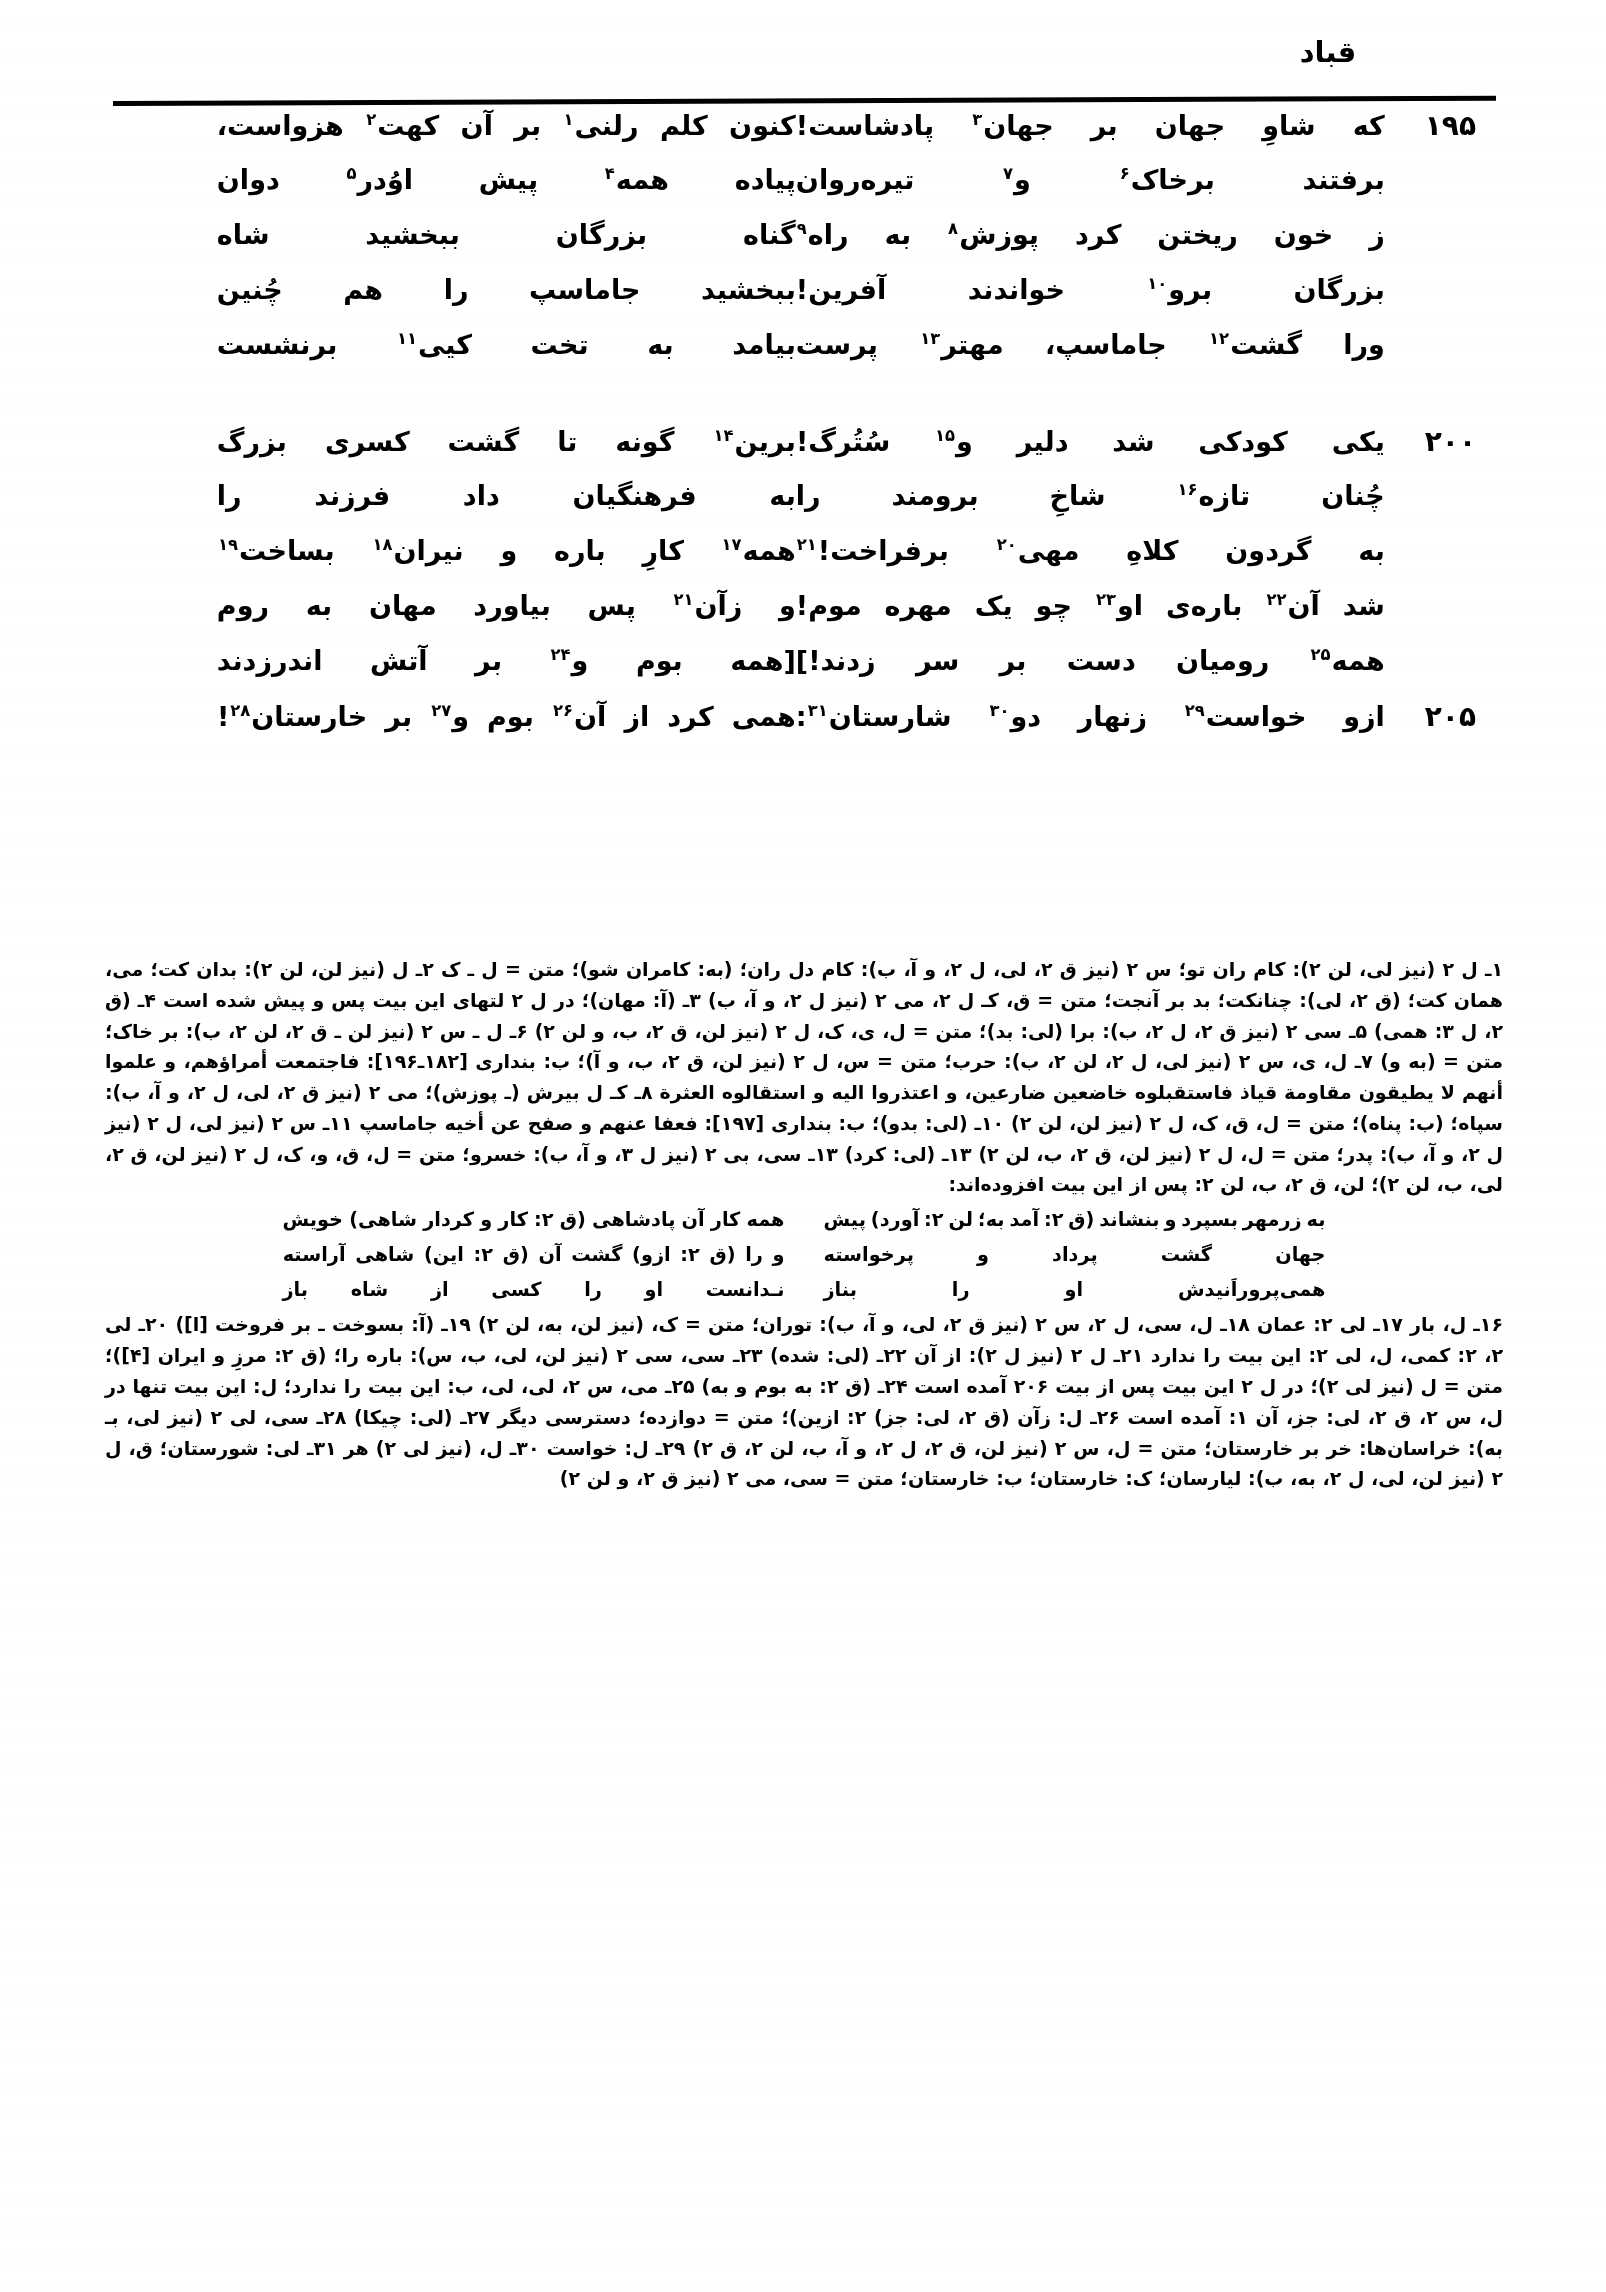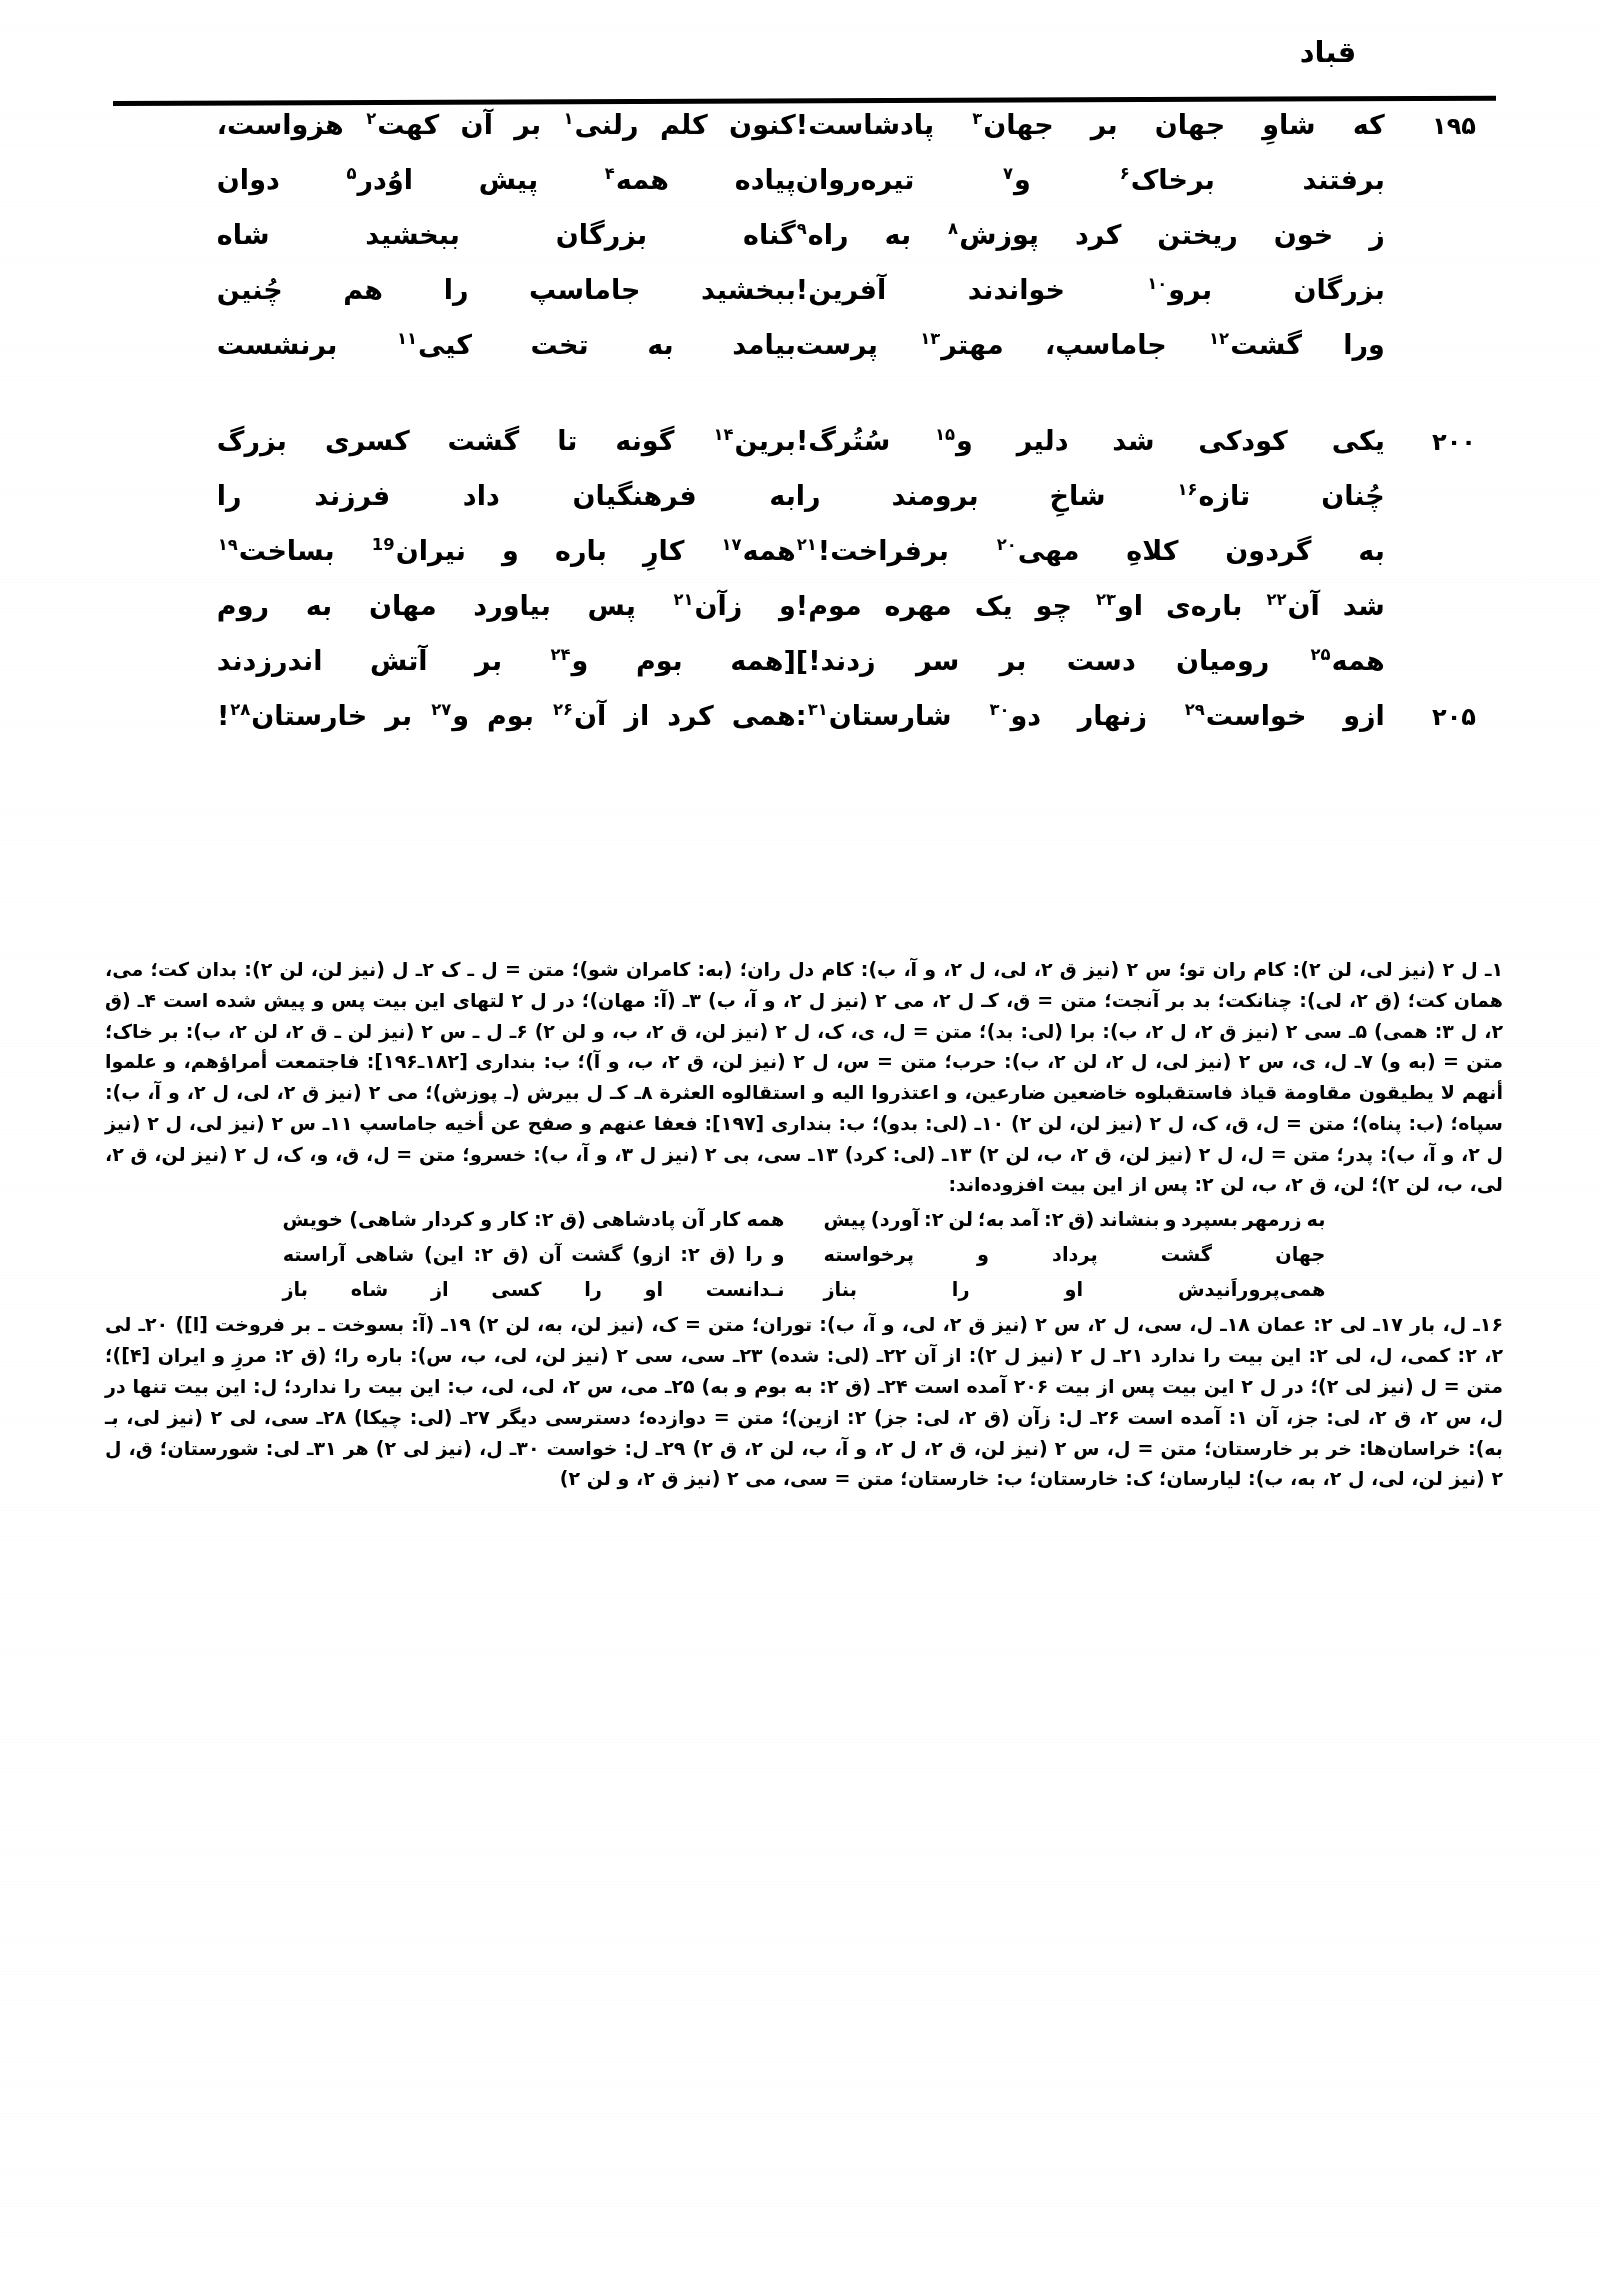--- a/index.html
+++ b/index.html
@@ -64,21 +64,21 @@
   .verse-line {
     display: flex;
     flex-direction: row;
     align-items: baseline;
     width: 100%;
     height: 55px;
   }
 
   .verse-num {
     flex: 0 0 68px;
-    font-size: 24px;
+    font-size: 28px;
     font-weight: bold;
     text-align: right;
     padding-left: 9.7px;
     direction: rtl;
     white-space: nowrap;
   }
 
   .hemistich {
     flex: 0 0 579px;
     font-size: 27px;
@@ -327,21 +327,21 @@
             <span class="w">گردون</span>
             <span class="w">کلاهِ</span>
             <span class="w">مهی<sup class="note">۲۰</sup></span>
             <span class="w">برفراخت!<sup class="note">۲۱</sup></span>
         </div>
         <div class="hemistich right">
           <span class="w">همه<sup class="note">۱۷</sup></span>
             <span class="w">کارِ</span>
             <span class="w">باره</span>
             <span class="w">و</span>
-            <span class="w">نیران<sup class="note">19</sup></span>
+            <span class="w">نیران<sup class="note">۱۸</sup></span>
             <span class="w">بساخت<sup class="note">۱۹</sup></span>
         </div>
       </div>
 
       <div class="verse-line">
         <div class="verse-num"></div>
         <div class="hemistich left">
           <span class="w">شد</span>
             <span class="w">آن<sup class="note">۲۲</sup></span>
             <span class="w">باره‌ی</span>

